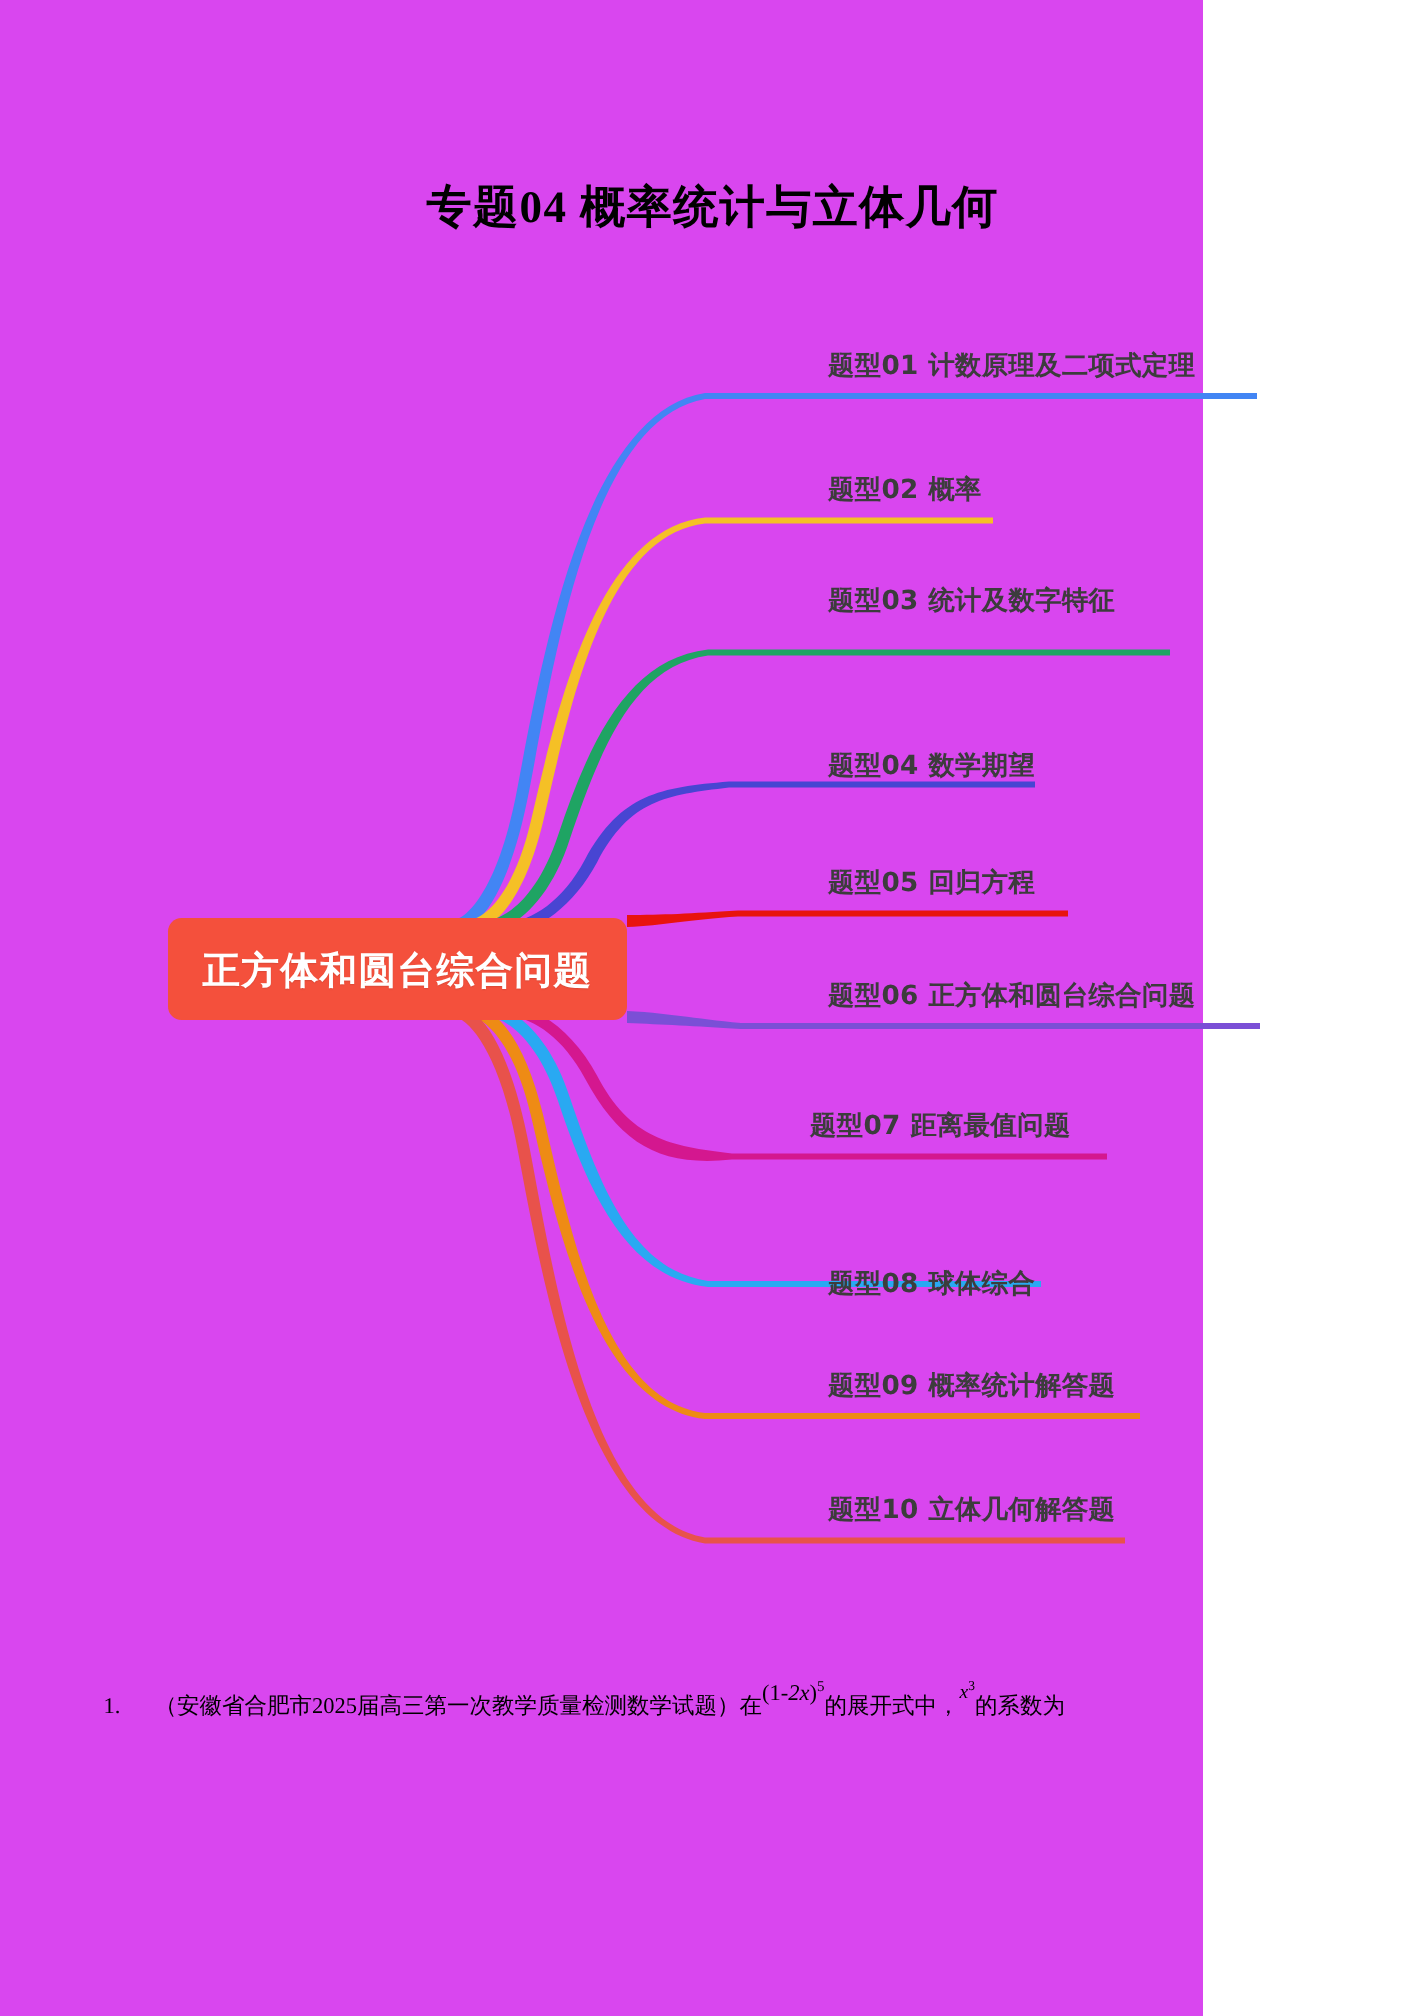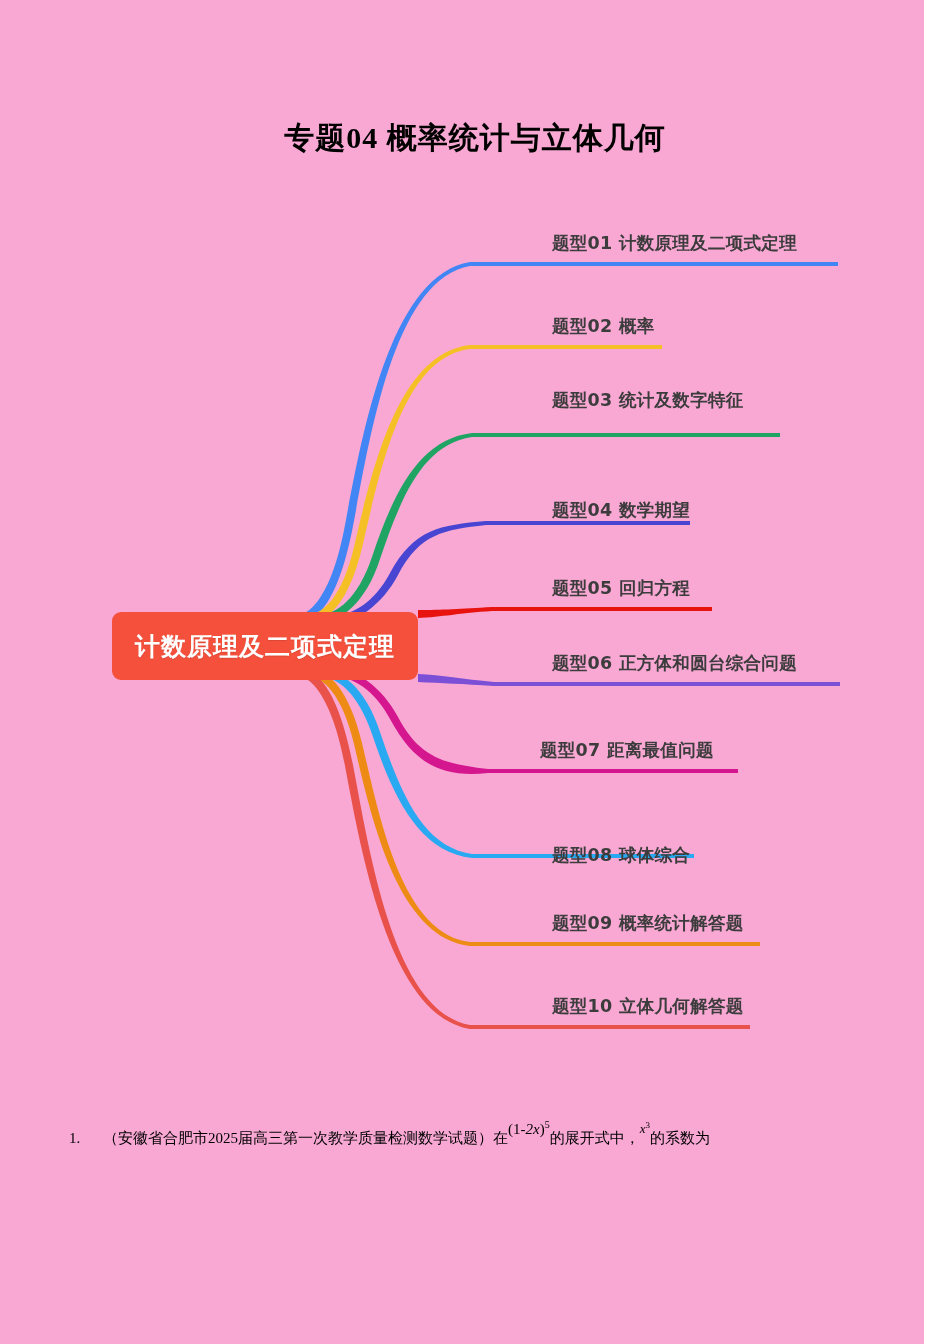--- a/index.html
+++ b/index.html
@@ -11,23 +11,23 @@
   body {
     width: 950px;
     height: 1344px;
     position: relative;
     font-family: "Liberation Serif", "DejaVu Serif", serif;
     color: #000000;
     overflow: hidden;
   }
   .page {
     position: relative;
-    width: 924px;
+    width: 802px;
     height: 1344px;
-    background: #f9a8d4;
+    background: #d946ef;
   }
 
   
   .doc-title {
     position: absolute;
     top: 118px;
     left: 0;
     width: 950px;
     text-align: center;
     font-family: "Liberation Serif", "DejaVu Serif", serif;
@@ -243,21 +243,21 @@
                  C 370 659 394 817 470 830
                  L 750 830
                  L 750 834
                  L 470 834
                  C 390 821 362 661 345 571
                  C 332 501 310 482 300 482 Z" fill="#E8524B"></path>
       </g>
     </svg>
 
     <div class="center-node">
-      <span class="center-node-label">计数原理及二项式定理</span>
+      <span class="center-node-label">正方体和圆台综合问题</span>
     </div>
 
     <div class="branch-label" style="left:510px; top:36px;">题型01 计数原理及二项式定理</div>
 
     <div class="branch-label" style="left:510px; top:119px;">题型02 概率</div>
 
     <div class="branch-label" style="left:510px; top:193px;text-align:center;">题型03 统计及数字特征</div>
 
     <div class="branch-label" style="left:510px; top:303px;">题型04 数学期望</div>
 

